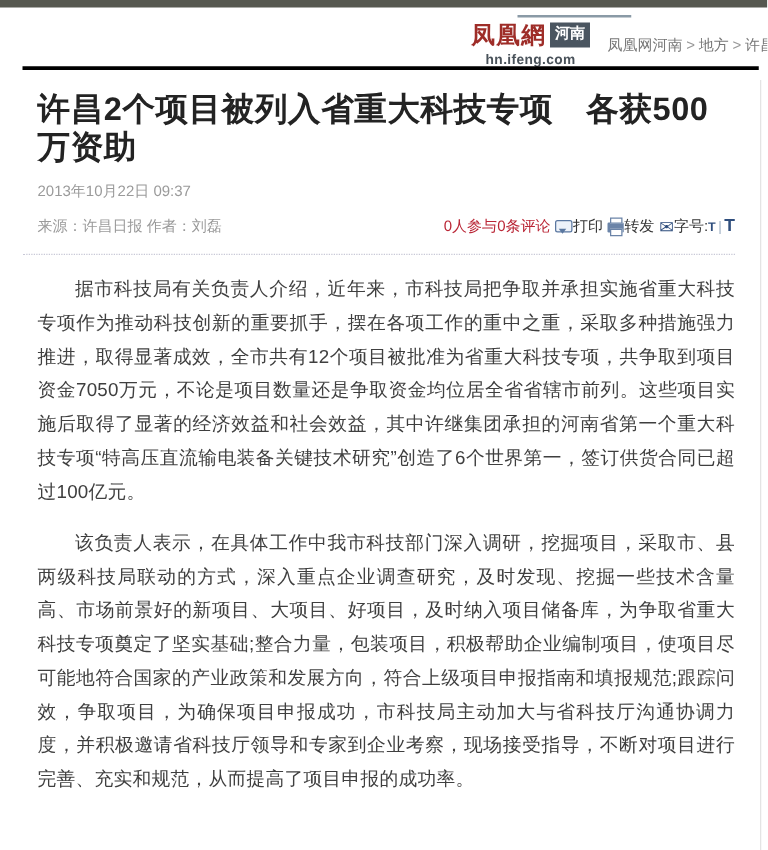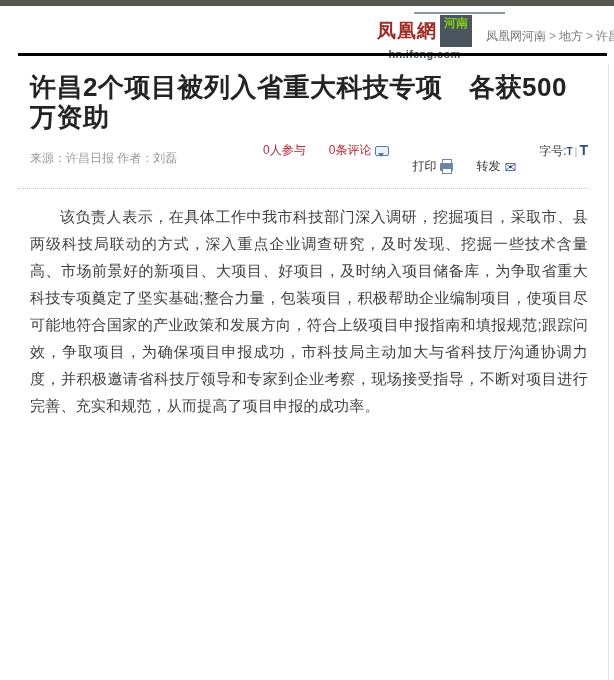--- a/index.html
+++ b/index.html
@@ -10,39 +10,39 @@
   
   .topbar { position:absolute; top:0; left:0; width:614px; height:6px; background:#565850; }
   .top-accent { position:absolute; top:12px; left:414px; width:91px; height:2px; background:#8a9aa6; }
   .right-edge { position:absolute; top:64px; right:5px; width:1px; height:616px; background:#e4e4e4; }
 
   
   .header { position:absolute; top:6px; left:0; width:540px; height:48px;margin-left:28px; }
   .logo-block { position:absolute; top:9px; left:344px; width:105px; text-align:center; cursor:pointer; }
   .logo-row { display:flex; align-items:center; justify-content:center; gap:3px; }
   .logo-text { font-family:"Liberation Serif","DejaVu Serif",serif; font-weight:bold; font-size:19px; color:#9e2d28; letter-spacing:1px; white-space:nowrap; }
-  .logo-badge { background:#4a5560; color:#84cc16; font-size:12px; font-weight:bold; padding:1px 4px 17px; line-height:14px; }
+  .logo-badge { background:#4a5560; color:#ffffff; font-size:12px; font-weight:bold; padding:1px 4px 5px; line-height:14px; }
   .logo-domain { font-size:11px; font-weight:bold; color:#49525a; margin-top:1px; letter-spacing:0.3px; }
   .breadcrumb { position:absolute; top:22px; left:458px; font-size:12px; color:#777; white-space:nowrap; }
   .breadcrumb a { color:#777; text-decoration:none; cursor:pointer; }
   .breadcrumb .sep { color:#999; margin:0 3px; }
 
   .black-rule { position:absolute; top:53px; left:18px; width:589px; height:3px; background:#000; }
 
   
   .content { position:absolute; top:56px; left:0; width:614px; padding:16px 26px 0 30px; }
   h1.title { font-size:26px; font-weight:bold; color:#232323; line-height:30px; letter-spacing:0.5px; }
   .date { margin-top:13px; font-size:12px; color:#9a9a9a; }
   .meta-row { margin-top:10px; display:flex; justify-content:space-between; align-items:center; font-size:12px; }
   .source { color:#9a9a9a; }
   .source a { color:#9a9a9a; text-decoration:none; }
-  .toolbar { display:flex; align-items:flex-start; gap:23px; white-space:nowrap; }
+  .toolbar { display:flex; align-items:center; gap:0; white-space:nowrap; }
   .toolbar a { text-decoration:none; cursor:pointer; display:inline-flex; align-items:center; gap:4px; }
   .tb-red { color:#ba2636; }
-  .tb-dark { color:#333;margin-top:16px; }
+  .tb-dark { color:#333; }
   .fontsize { color:#333; display:inline-flex; align-items:baseline; }
   .fontsize .t-small { color:#2f4e7d; font-size:10px; font-weight:bold; }
   .fontsize .t-bar { color:#9fb0c4; margin:0 2px; font-size:11px; }
   .fontsize .t-big { color:#2f4e7d; font-size:14px; font-weight:bold; }
 
   
   .icon-comment { width:14px; height:10px; border:1px solid #5a77a0; background:#edf2f9; border-radius:2px; position:relative; display:inline-block; }
   .icon-comment::after { content:""; position:absolute; left:2px; bottom:-5px; border:3px solid transparent; border-top:4px solid #5a77a0; }
   .icon-print { position:relative; width:13px; height:8px; background:#6b84a8; border-radius:1px; display:inline-block; margin:3px 0 2px; }
   .icon-print::before { content:""; position:absolute; top:-4px; left:2px; width:8px; height:3px; background:#fff; border:1px solid #6b84a8; }
@@ -72,20 +72,21 @@
     <div class="breadcrumb">
       <a>凤凰网河南</a><span class="sep">&gt;</span><a>地方</a><span class="sep">&gt;</span><a>许昌</a><span class="sep">&gt;</span><a>正文</a>
     </div>
   </div>
 
   <div class="black-rule"></div>
   <div class="right-edge"></div>
 
   <div class="content">
     <h1 class="title">许昌2个项目被列入省重大科技专项　各获500万资助</h1>
+    <div class="date">2013年10月22日 09:37</div>
 
     <div class="meta-row">
       <div class="source">
         <span>来源：</span><a>许昌日报</a>
         <span>作者：</span><span>刘磊</span>
       </div>
       <div class="toolbar">
         <a class="tb-red">0人参与</a>
         <a class="tb-red">
             <span>0条评论</span>
@@ -104,16 +105,17 @@
             <span class="t-small">T</span>
             <span class="t-bar">|</span>
             <span class="t-big">T</span>
           </span>
       </div>
     </div>
 
     <div class="dotted-rule"></div>
 
     <div class="article-body">
+      <p>据市科技局有关负责人介绍，近年来，市科技局把争取并承担实施省重大科技专项作为推动科技创新的重要抓手，摆在各项工作的重中之重，采取多种措施强力推进，取得显著成效，全市共有12个项目被批准为省重大科技专项，共争取到项目资金7050万元，不论是项目数量还是争取资金均位居全省省辖市前列。这些项目实施后取得了显著的经济效益和社会效益，其中许继集团承担的河南省第一个重大科技专项“特高压直流输电装备关键技术研究”创造了6个世界第一，签订供货合同已超过100亿元。</p>
       <p><span>该负责人表示，在具体工作中我市科技部门深入调研，挖掘项目，采取市、县两级科技局联动的方式，深入重点企业调查研究，及时发现、挖掘一些技术含量高、市场前景好的新项目、大项目、好项目，及时纳入项目储备库，为争取省重大科技专项奠定了坚实基础;整合力量，包装项目，积极帮助企业编制项目，使项目尽可能地符合国家的产业政策和发展方向，符合上级项目申报指南和填报规范;跟踪问效，争取项目，为确保项目申报成功，市科技局主动加大与省科技厅沟通协调力度，并积极邀请省科技厅领导和专家到企业考察，现场接受指导，不断对项目进行完善、充实和规范，从而提高了项目申报的成功率。</span></p>
     </div>
   </div>
 </div>
 
 </body></html>

